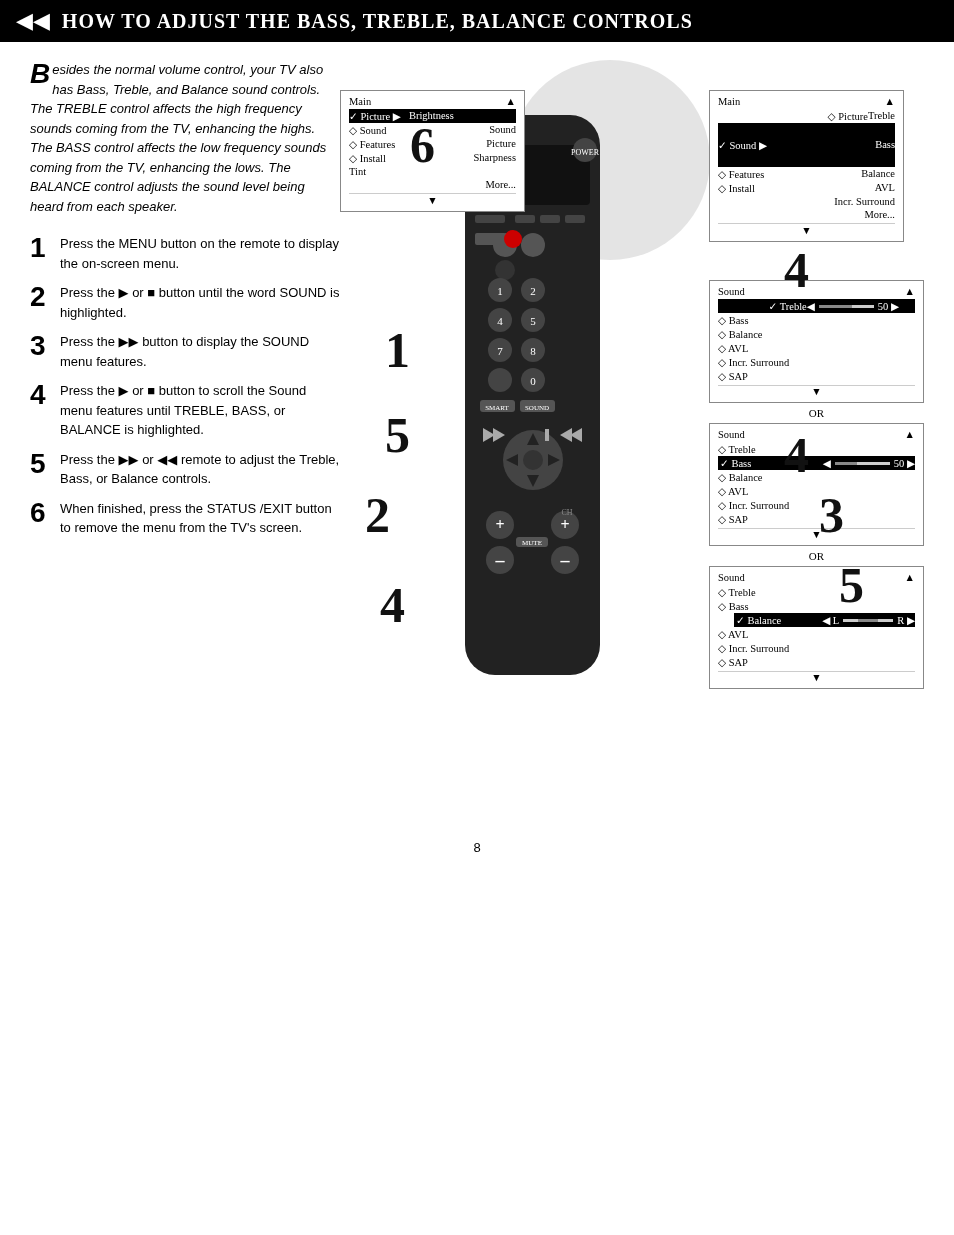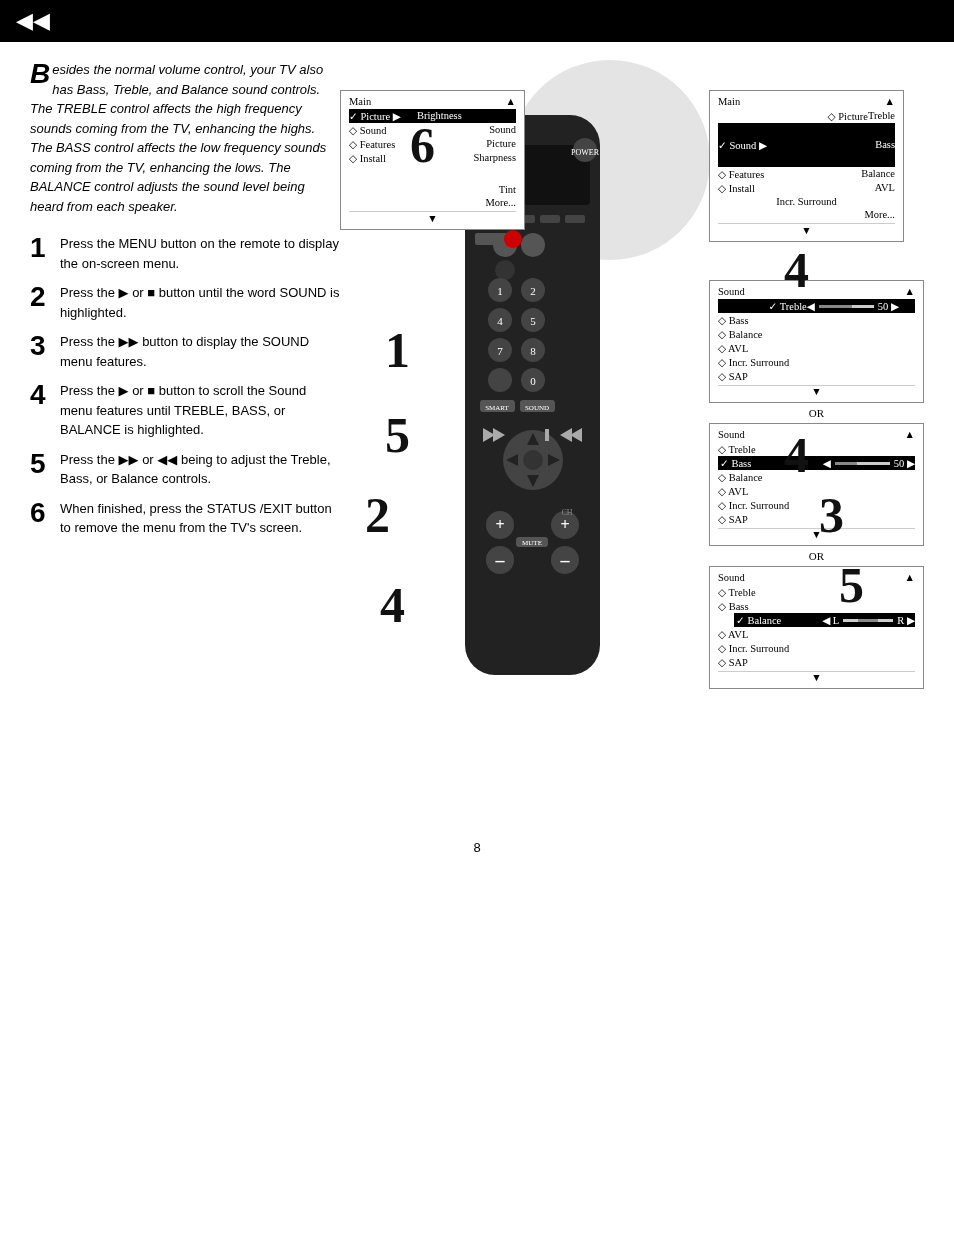--- a/index.html
+++ b/index.html
@@ -110,20 +110,21 @@
     }
 
   </style>
 </head>
 <body>
 
 <div class="page">
 
   <div class="header">
     <span class="header-icon">◀◀</span>
+    <span class="header-title">How to Adjust the Bass, Treble, Balance Controls</span>
   </div>
 
   <div class="content-row">
 
     <div class="instructions-col">
 
       <p class="intro-text">
         <span class="dropcap">B</span><span>esides the normal volume control, your TV also has Bass, Treble, and Balance sound controls. The TREBLE control affects the high frequency sounds coming from the TV, enhancing the highs. The BASS control affects the low frequency sounds coming from the TV, enhancing the lows. The BALANCE control adjusts the sound level being heard from each speaker.</span>
       </p>
 
@@ -144,58 +145,58 @@
           <span class="step-text">Press the <strong>▶▶ button</strong> to display the <strong>SOUND</strong> menu features.</span>
         </div>
 
         <div class="step">
           <span class="step-number">4</span>
           <span class="step-text">Press the <strong>▶ or ■ button</strong> to scroll the Sound menu features until <strong>TREBLE, BASS, or BALANCE</strong> is highlighted.</span>
         </div>
 
         <div class="step">
           <span class="step-number">5</span>
-          <span class="step-text">Press the <strong>▶▶ or ◀◀ being</strong> to adjust the <strong>Treble, Bass,</strong> or <strong>Balance</strong> controls.</span>
+          <span class="step-text">Press the <strong>▶▶ or ◀◀ remote</strong> to adjust the <strong>Treble, Bass,</strong> or <strong>Balance</strong> controls.</span>
         </div>
 
         <div class="step">
           <span class="step-number">6</span>
           <span class="step-text">When finished, press the <strong>STATUS /EXIT button</strong> to remove the menu from the TV's screen.</span>
         </div>
 
       </div>
     </div>
 
     <div style="flex:1; position:relative; height: 760px; font-family: Liberation Serif, serif;">
 
       <div style="position:absolute; left:170px; top:0; width:200px; height:200px; border-radius:50%; background:#bbb; opacity:0.4; z-index:1;"></div>
 
       <div style="position:absolute; left:0; top:30px; z-index:6;">
         <div style="background:#fff; border:1.5px solid #888; padding:5px 8px; font-size:10.5px; width:185px;">
           <div style="display:flex; justify-content:space-between; margin-bottom:2px;">
             <span>Main</span>
             <span>▲</span>
           </div>
-          <div style="display:flex; gap:16px; padding:1px 0; background:#000; color:#fff;">
+          <div style="display:flex; gap:8px; padding:1px 0; background:#000; color:#fff;">
             <span>✓ Picture ▶</span>
             <span>Brightness</span>
           </div>
           <div style="display:flex; justify-content:space-between; padding:1px 0;">
             <span>◇ Sound</span>
             <span>Sound</span>
           </div>
           <div style="display:flex; justify-content:space-between; padding:1px 0;">
             <span>◇ Features</span>
             <span>Picture</span>
           </div>
           <div style="display:flex; justify-content:space-between; padding:1px 0;">
             <span>◇ Install</span>
             <span>Sharpness</span>
           </div>
-          <div style="display:flex; justify-content:flex-end; padding:1px 0;margin-top:18px;">
+          <div style="display:flex; padding:1px 0;">
             <span>Tint</span>
           </div>
           <div style="display:flex; justify-content:flex-end; padding:1px 0;">
             <span>More...</span>
           </div>
           <div style="border-top:1px solid #ccc; text-align:center; margin-top:2px; padding-top:1px;">
             <span>▼</span>
           </div>
         </div>
       </div>
@@ -215,21 +216,21 @@
             <span>Bass</span>
           </div>
           <div style="display:flex; justify-content:space-between; padding:1px 0;">
             <span>◇ Features</span>
             <span>Balance</span>
           </div>
           <div style="display:flex; justify-content:space-between; padding:1px 0;">
             <span>◇ Install</span>
             <span>AVL</span>
           </div>
-          <div style="display:flex; justify-content:center; padding:1px 0;">
+          <div style="display:flex; justify-content:flex-end; padding:1px 0;">
             <span>Incr. Surround</span>
           </div>
           <div style="display:flex; justify-content:flex-end; padding:1px 0;">
             <span>More...</span>
           </div>
           <div style="border-top:1px solid #ccc; text-align:center; margin-top:2px; padding-top:1px;">
             <span>▼</span>
           </div>
         </div>
       </div>

